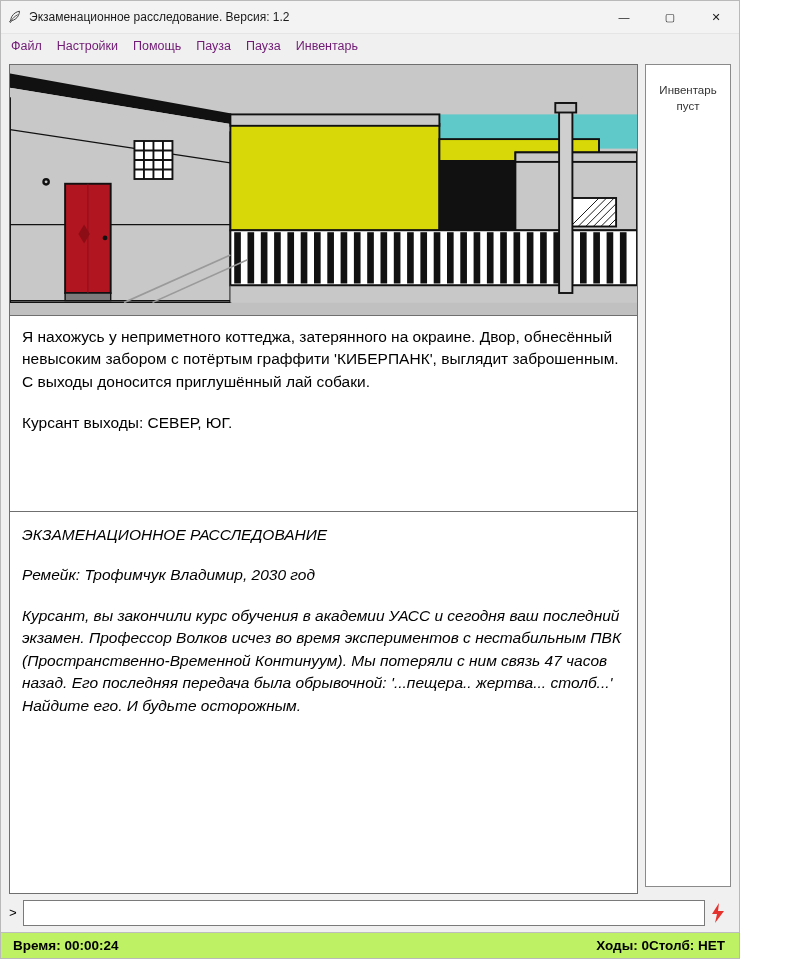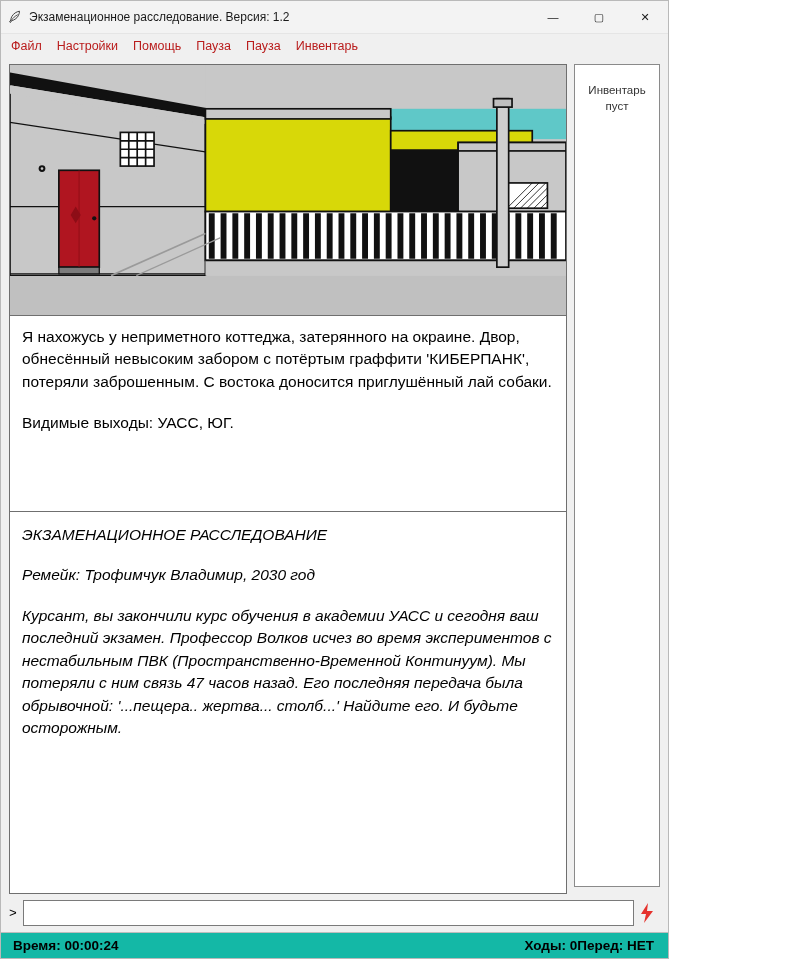--- a/index.html
+++ b/index.html
@@ -7,21 +7,21 @@
     padding: 0;
     background: #ffffff;
   }
   body {
     width: 806px;
     height: 959px;
     font-family: "Liberation Sans", sans-serif;
     overflow: hidden;
   }
   .window {
-    width: 669px;
+    width: 740px;
     height: 959px;
     box-sizing: border-box;
     border: 1px solid #b9b9b9;
     background: #f0f0f0;
     display: flex;
     flex-direction: column;
   }
   
   .titlebar {
     height: 32px;
@@ -65,21 +65,21 @@
     height: 23px;
     background: #f0f0f0;
     display: flex;
     align-items: center;
     padding-left: 10px;
     flex: 0 0 auto;
     border-bottom: 1px solid #f0f0f0;
   }
   .menu-item {
     font-size: 12.5px;
-    color: #b91c1c;
+    color: #701a75;
     padding: 2px 9px 2px 0;
     margin-right: 6px;
     white-space: nowrap;
   }
   
   .content {
     flex: 1 1 auto;
     display: flex;
     padding: 6px 8px 0 8px;
     box-sizing: border-box;
@@ -183,21 +183,21 @@
   .lightning {
     width: 26px;
     display: flex;
     align-items: center;
     justify-content: center;
   }
   
   .statusbar {
     flex: 0 0 auto;
     height: 26px;
-    background: #14b8a6;
+    background: #bef264;
     border-top: 1px solid #bdbdbd;
     display: flex;
     align-items: center;
     padding: 0 14px 0 12px;
     box-sizing: border-box;
     font-size: 13.5px;
     font-weight: bold;
     color: #000;
   }
   .status-left { flex: 0 0 auto; }
@@ -329,23 +329,23 @@
 
           <line x1="120" y1="250" x2="232" y2="200" stroke="#9a9a9a" stroke-width="2"></line>
           <line x1="150" y1="250" x2="250" y2="205" stroke="#9a9a9a" stroke-width="1.5"></line>
 
           <rect x="578" y="40" width="14" height="200" fill="#cfcfcf" stroke="#111" stroke-width="2"></rect>
           <rect x="574" y="40" width="22" height="10" fill="#bfbfbf" stroke="#111" stroke-width="2"></rect>
         </svg>
       </div>
 
       <div class="room-text">
-        <p>Я нахожусь у неприметного коттеджа, затерянного на окраине. Двор, обнесённый невысоким забором с потёртым граффити 'КИБЕРПАНК', потеряли заброшенным. С востока доносится приглушённый лай собаки.</p>
+        <p>Я нахожусь у неприметного коттеджа, затерянного на окраине. Двор, обнесённый невысоким забором с потёртым граффити 'КИБЕРПАНК', выглядит заброшенным. С выходы доносится приглушённый лай собаки.</p>
         <div class="spacer"></div>
-        <p>Видимые выходы: УАСС, ЮГ.</p>
+        <p>Курсант выходы: СЕВЕР, ЮГ.</p>
       </div>
 
       <div class="story-text">
         <p>ЭКЗАМЕНАЦИОННОЕ РАССЛЕДОВАНИЕ</p>
         <div class="spacer"></div>
         <p>Ремейк: Трофимчук Владимир, 2030 год</p>
         <div class="spacer"></div>
         <p>Курсант, вы закончили курс обучения в академии УАСС и сегодня ваш последний экзамен. Профессор Волков исчез во время экспериментов с нестабильным ПВК (Пространственно-Временной Континуум). Мы потеряли с ним связь 47 часов назад. Его последняя передача была обрывочной: '...пещера.. жертва... столб...' Найдите его. И будьте осторожным.</p>
       </div>
     </div>
@@ -365,15 +365,15 @@
       <svg width="14" height="20" viewBox="0 0 14 20">
         <polygon points="8,0 1,11 6,11 4,20 13,8 7,8" fill="#e5322d"></polygon>
       </svg>
     </div>
   </div>
 
   <div class="statusbar">
     <div class="status-left">Время: 00:00:24</div>
     <div class="status-spacer"></div>
     <div class="status-moves">Ходы: 0</div>
-    <div>Перед: НЕТ</div>
+    <div>Столб: НЕТ</div>
   </div>
 </div>
 
 </body></html>

